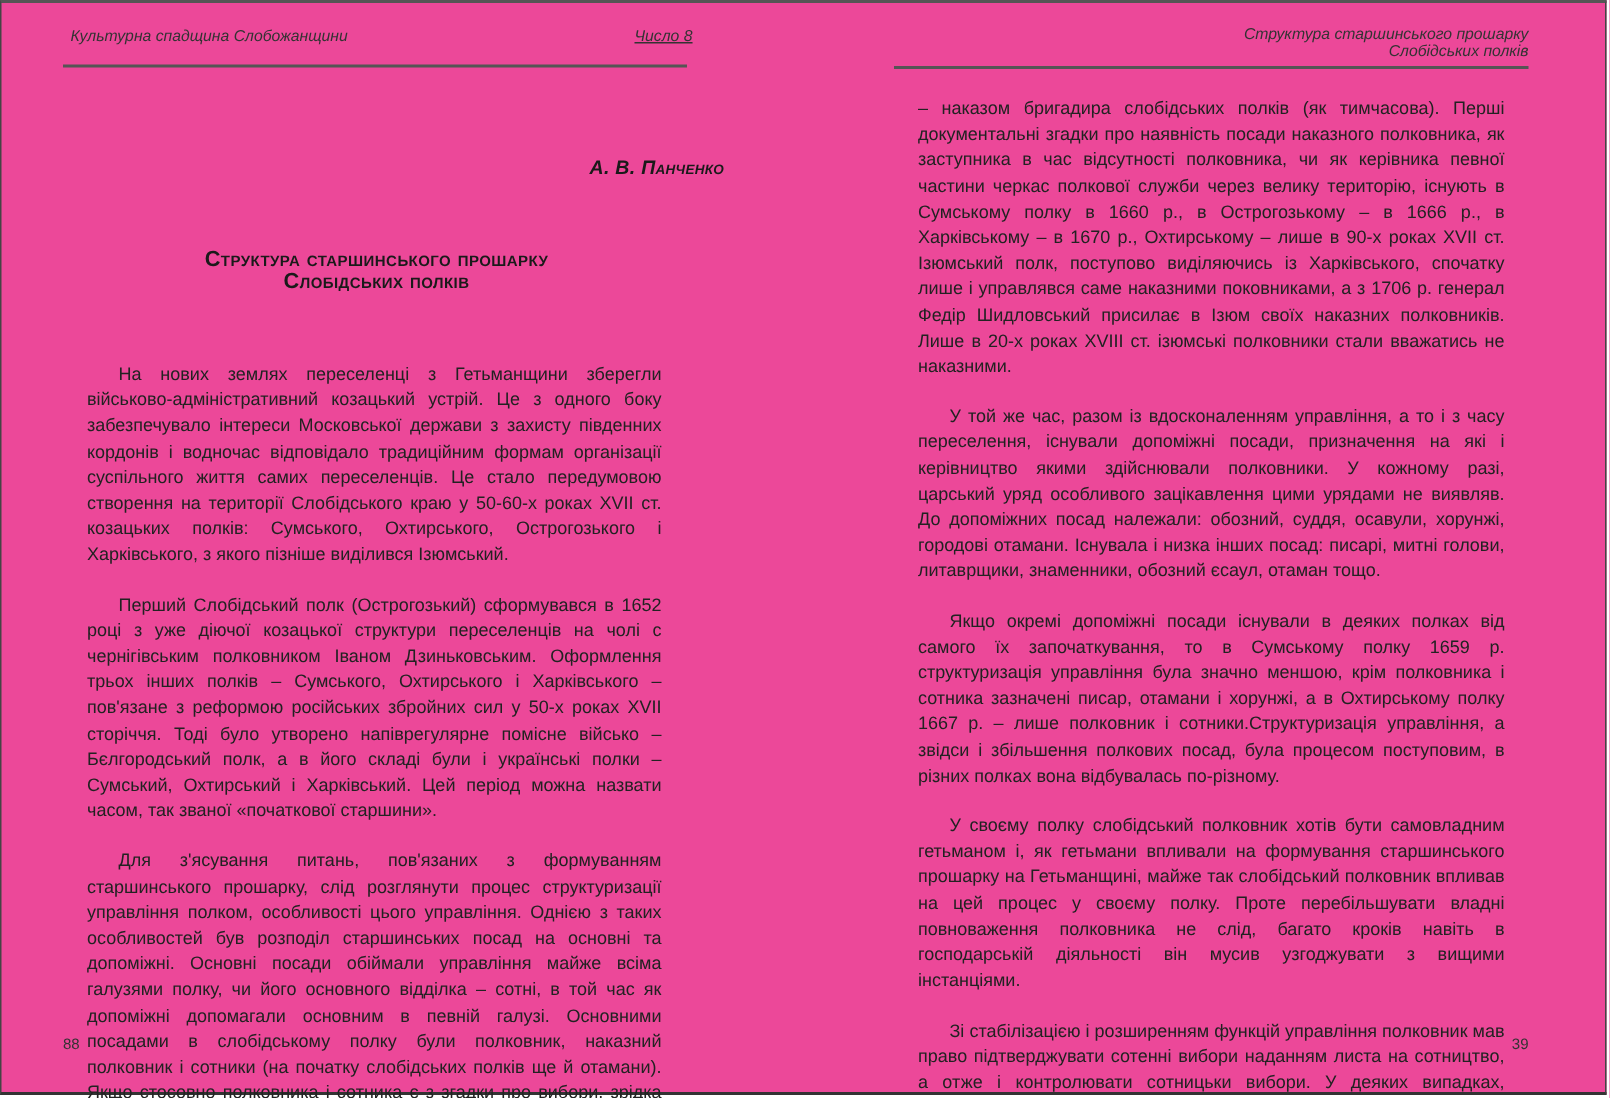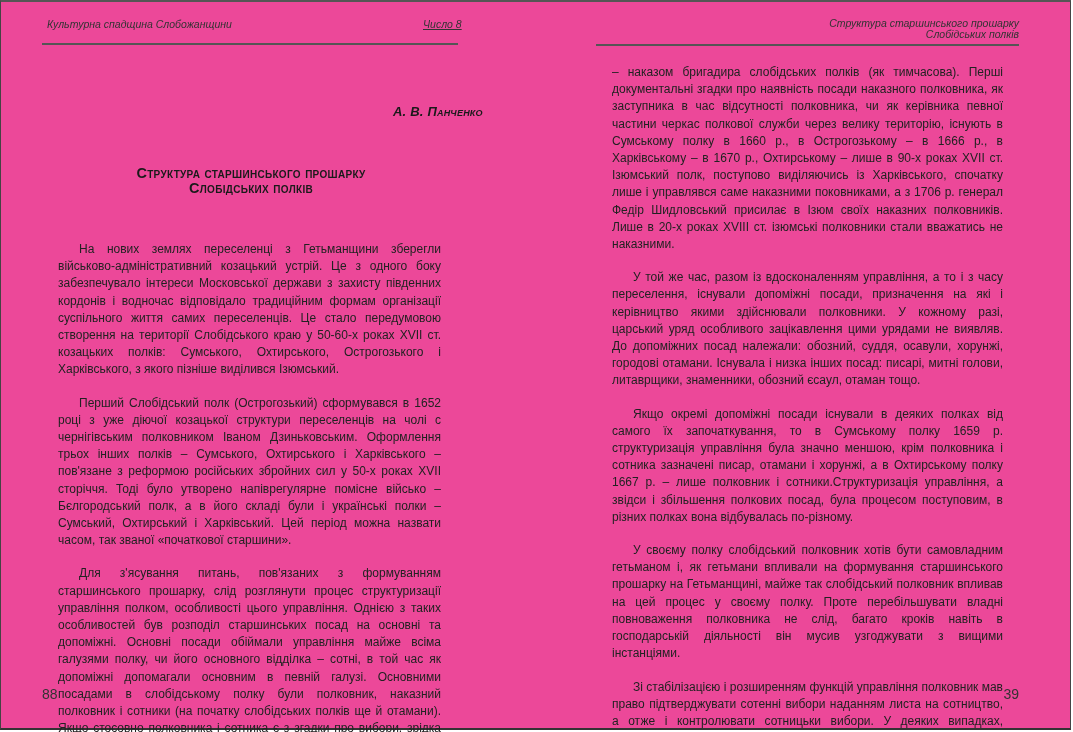--- a/index.html
+++ b/index.html
@@ -33,21 +33,21 @@
     font-weight:bold; font-size:14.5px; font-variant:small-caps; line-height:15px; letter-spacing:0.3px;
   }
   .body-text {
     position:absolute; font-size:12px; line-height:17.2px; text-align:justify;
     color:#222;
   }
   .left .body-text { left:41px; top:223px; width:415px; }
   .right .body-text { left:55px; top:46px; width:423px; }
   .body-text p { margin:16px; text-indent:0; }
   .body-text p.ind { text-indent:21px; }
-  .folio { position:absolute; font-size:14px; color:#333; bottom:26px; }
+  .folio { position:absolute; font-size:10px; color:#333; bottom:26px; }
   .left .folio { left:41px; }
   .right .folio { right:53px; }
 </style>
 </head>
 <body>
 
 <div class="spread">
 
   <div class="page left">
     <div class="running-head rh-title">Культурна спадщина Слобожанщини</div>

